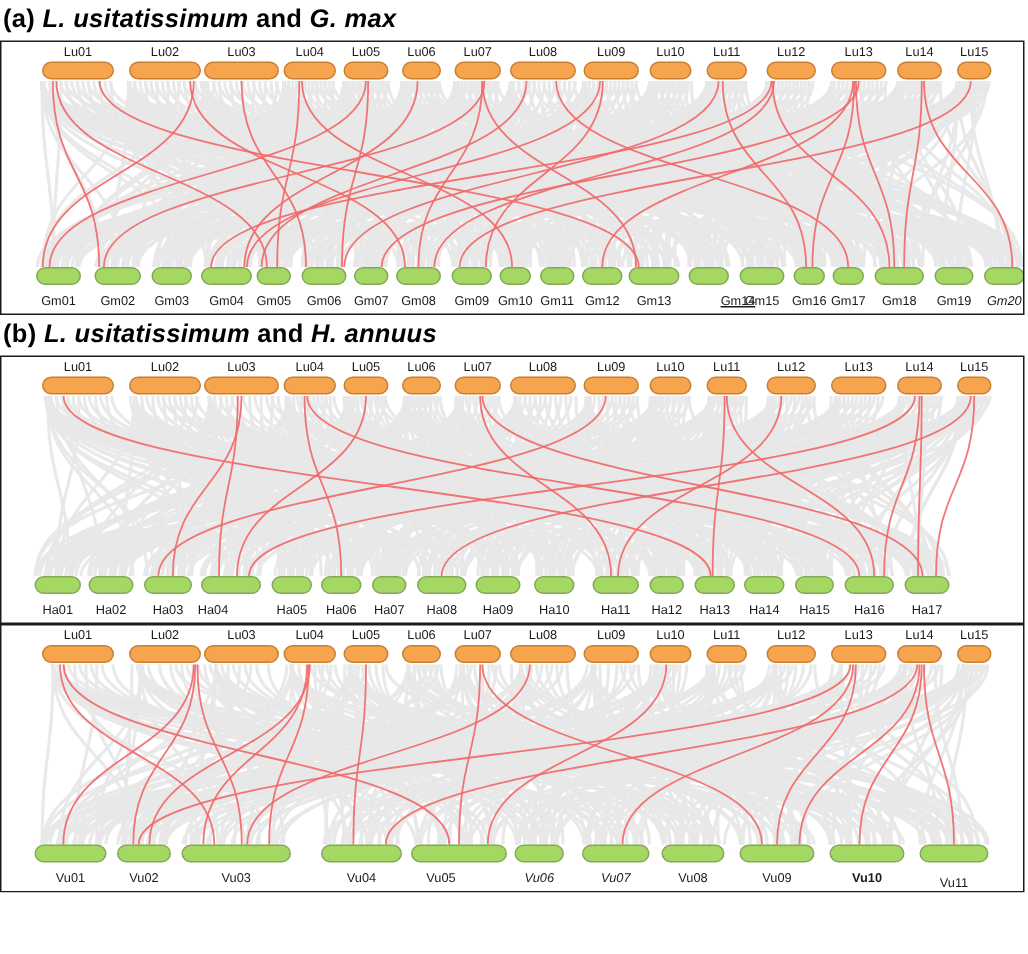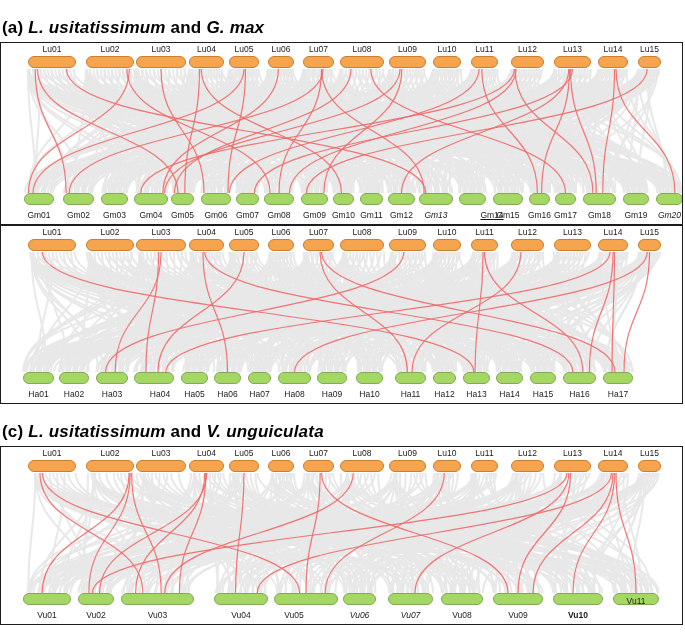--- a/index.html
+++ b/index.html
@@ -1,19 +1,19 @@
 <!DOCTYPE html>
 <html style="--topfill: #f7a44f; --topedge: #c87f2f; --botfill: #a5d763; --botedge: #84a859;"><head>
 <meta charset="utf-8">
 <style>
   html,body { margin:0; padding:0; background:#ffffff; }
   body { width:685px; font-family:"Liberation Sans", sans-serif; }
   .panel-title {
     font-weight:bold; font-size:17px; color:#000;
-    padding:18px 0 4px 2px; letter-spacing:0.2px;
+    padding:3px 0 4px 2px; letter-spacing:0.2px;
   }
   .panel-title .sp { font-style:italic; }
   .panel-box {
     position:relative; border:1.5px solid #1c1c1c; background:#ffffff;
     width:681px; overflow:hidden;
   }
   .panel-box svg { position:absolute; left:0; top:0; }
   .chrom {
     position:absolute; height:12px; border-radius:6px; box-sizing:border-box;
   }
@@ -716,37 +716,43 @@
       <div class="chrom-label" style="left: 278px; top: 167px;">Gm08</div>
       <div class="chrom bot" style="left: 300px; top: 150px; width: 27px;"></div>
       <div class="chrom-label" style="left: 313.5px; top: 167px;">Gm09</div>
       <div class="chrom bot" style="left: 332px; top: 150px; width: 21px;"></div>
       <div class="chrom-label" style="left: 342.5px; top: 167px;">Gm10</div>
       <div class="chrom bot" style="left: 359px; top: 150px; width: 23px;"></div>
       <div class="chrom-label" style="left: 370.5px; top: 167px;">Gm11</div>
       <div class="chrom bot" style="left: 387px; top: 150px; width: 27px;"></div>
       <div class="chrom-label" style="left: 400.5px; top: 167px;">Gm12</div>
       <div class="chrom bot" style="left: 418px; top: 150px; width: 34px;"></div>
-      <div class="chrom-label" style="left: 435px; top: 167px; font-style: italic;">Gm13</div>
+      <div class="chrom-label" style="left: 435px; top: 167px;">Gm13</div>
       <div class="chrom bot" style="left: 458px; top: 150px; width: 27px;"></div>
       <div class="chrom-label" style="left: 491px; top: 167px; text-decoration: underline;">Gm14</div>
       <div class="chrom bot" style="left: 492px; top: 150px; width: 30px;"></div>
       <div class="chrom-label" style="left: 507px; top: 167px;">Gm15</div>
       <div class="chrom bot" style="left: 528px; top: 150px; width: 21px;"></div>
       <div class="chrom-label" style="left: 538.5px; top: 167px;">Gm16</div>
       <div class="chrom bot" style="left: 554px; top: 150px; width: 21px;"></div>
       <div class="chrom-label" style="left: 564.5px; top: 167px;">Gm17</div>
       <div class="chrom bot" style="left: 582px; top: 150px; width: 33px;"></div>
       <div class="chrom-label" style="left: 598.5px; top: 167px;">Gm18</div>
       <div class="chrom bot" style="left: 622px; top: 150px; width: 26px;"></div>
       <div class="chrom-label" style="left: 635px; top: 167px;">Gm19</div>
       <div class="chrom bot" style="left: 655px; top: 150px; width: 27px;"></div>
       <div class="chrom-label" style="left: 668.5px; top: 167px; font-style: italic;">Gm20</div>
     </div>
 
+  <div class="panel-title">
+    <span>(b)</span>
+    <span class="sp">L. usitatissimum</span>
+    <span>and</span>
+    <span class="sp">H. annuus</span>
+  </div>
   <div class="panel-box" id="panel-b" style="height: 177px;">
       <svg width="681" height="177">
         <path d="M30.7,26C30.7,86.0 45.3,86.0 45.3,146" fill="none" stroke="#e8e8e8" stroke-width="2.1" opacity="0.95"></path>
         <path d="M51.7,26C51.7,86.0 36.6,86.0 36.6,146" fill="none" stroke="#e8e8e8" stroke-width="2.1" opacity="0.95"></path>
         <path d="M30.7,26C30.7,86.0 87.6,86.0 87.6,146" fill="none" stroke="#e8e8e8" stroke-width="2.1" opacity="0.95"></path>
         <path d="M44.3,26C44.3,86.0 66.0,86.0 66.0,146" fill="none" stroke="#e8e8e8" stroke-width="2.1" opacity="0.95"></path>
         <path d="M30.7,26C30.7,86.0 102.1,86.0 102.1,146" fill="none" stroke="#e8e8e8" stroke-width="2.1" opacity="0.95"></path>
         <path d="M36.9,26C36.9,86.0 97.1,86.0 97.1,146" fill="none" stroke="#e8e8e8" stroke-width="2.1" opacity="0.95"></path>
         <path d="M30.7,26C30.7,86.0 151.3,86.0 151.3,146" fill="none" stroke="#e8e8e8" stroke-width="2.1" opacity="0.95"></path>
         <path d="M29.4,26C29.4,86.0 167.5,86.0 167.5,146" fill="none" stroke="#e8e8e8" stroke-width="2.1" opacity="0.95"></path>
@@ -1300,21 +1306,21 @@
       <div class="chrom-label" style="left: 612px; top: 1px;">Lu14</div>
       <div class="chrom top" style="left: 637px; top: 13px; width: 23px;"></div>
       <div class="chrom-label" style="left: 648.5px; top: 1px;">Lu15</div>
       <div class="chrom bot" style="left: 22px; top: 146px; width: 31px;"></div>
       <div class="chrom-label" style="left: 37.5px; top: 163px;">Ha01</div>
       <div class="chrom bot" style="left: 58px; top: 146px; width: 30px;"></div>
       <div class="chrom-label" style="left: 73px; top: 163px;">Ha02</div>
       <div class="chrom bot" style="left: 95px; top: 146px; width: 32px;"></div>
       <div class="chrom-label" style="left: 111px; top: 163px;">Ha03</div>
       <div class="chrom bot" style="left: 133px; top: 146px; width: 40px;"></div>
-      <div class="chrom-label" style="left: 159px; top: 163px;">Ha04</div>
+      <div class="chrom-label" style="left: 141px; top: 163px;">Ha04</div>
       <div class="chrom bot" style="left: 180px; top: 146px; width: 27px;"></div>
       <div class="chrom-label" style="left: 193.5px; top: 163px;">Ha05</div>
       <div class="chrom bot" style="left: 213px; top: 146px; width: 27px;"></div>
       <div class="chrom-label" style="left: 226.5px; top: 163px;">Ha06</div>
       <div class="chrom bot" style="left: 247px; top: 146px; width: 23px;"></div>
       <div class="chrom-label" style="left: 258.5px; top: 163px;">Ha07</div>
       <div class="chrom bot" style="left: 277px; top: 146px; width: 33px;"></div>
       <div class="chrom-label" style="left: 293.5px; top: 163px;">Ha08</div>
       <div class="chrom bot" style="left: 316px; top: 146px; width: 30px;"></div>
       <div class="chrom-label" style="left: 331px; top: 163px;">Ha09</div>
@@ -1329,26 +1335,20 @@
       <div class="chrom bot" style="left: 495px; top: 146px; width: 27px;"></div>
       <div class="chrom-label" style="left: 508.5px; top: 163px;">Ha14</div>
       <div class="chrom bot" style="left: 529px; top: 146px; width: 26px;"></div>
       <div class="chrom-label" style="left: 542px; top: 163px;">Ha15</div>
       <div class="chrom bot" style="left: 562px; top: 146px; width: 33px;"></div>
       <div class="chrom-label" style="left: 578.5px; top: 163px;">Ha16</div>
       <div class="chrom bot" style="left: 602px; top: 146px; width: 30px;"></div>
       <div class="chrom-label" style="left: 617px; top: 163px;">Ha17</div>
     </div>
 
-  <div class="panel-title">
-    <span>(c)</span>
-    <span class="sp">L. usitatissimum</span>
-    <span>and</span>
-    <span class="sp">V. unguiculata</span>
-  </div>
   <div class="panel-box" id="panel-c" style="height: 177px;">
       <svg width="681" height="177">
         <path d="M34.4,26C34.4,86.0 27.1,86.0 27.1,146" fill="none" stroke="#e8e8e8" stroke-width="2.1" opacity="0.95"></path>
         <path d="M63.6,26C63.6,86.0 49.2,86.0 49.2,146" fill="none" stroke="#e8e8e8" stroke-width="2.1" opacity="0.95"></path>
         <path d="M34.4,26C34.4,86.0 89.3,86.0 89.3,146" fill="none" stroke="#e8e8e8" stroke-width="2.1" opacity="0.95"></path>
         <path d="M56.2,26C56.2,86.0 90.1,86.0 90.1,146" fill="none" stroke="#e8e8e8" stroke-width="2.1" opacity="0.95"></path>
         <path d="M34.5,26C34.5,86.0 162.2,86.0 162.2,146" fill="none" stroke="#e8e8e8" stroke-width="2.1" opacity="0.95"></path>
         <path d="M48.8,26C48.8,86.0 131.7,86.0 131.7,146" fill="none" stroke="#e8e8e8" stroke-width="2.1" opacity="0.95"></path>
         <path d="M34.5,26C34.5,86.0 257.0,86.0 257.0,146" fill="none" stroke="#e8e8e8" stroke-width="2.1" opacity="0.95"></path>
         <path d="M41.4,26C41.4,86.0 264.7,86.0 264.7,146" fill="none" stroke="#e8e8e8" stroke-width="2.1" opacity="0.95"></path>
@@ -1739,16 +1739,16 @@
       <div class="chrom-label" style="left: 358.5px; top: 163px; font-style: italic;">Vu06</div>
       <div class="chrom bot" style="left: 387px; top: 146px; width: 45px;"></div>
       <div class="chrom-label" style="left: 409.5px; top: 163px; font-style: italic;">Vu07</div>
       <div class="chrom bot" style="left: 440px; top: 146px; width: 42px;"></div>
       <div class="chrom-label" style="left: 461px; top: 163px;">Vu08</div>
       <div class="chrom bot" style="left: 492px; top: 146px; width: 50px;"></div>
       <div class="chrom-label" style="left: 517px; top: 163px;">Vu09</div>
       <div class="chrom bot" style="left: 552px; top: 146px; width: 50px;"></div>
       <div class="chrom-label" style="left: 577px; top: 163px; font-weight: bold;">Vu10</div>
       <div class="chrom bot" style="left: 612px; top: 146px; width: 46px;"></div>
-      <div class="chrom-label" style="left: 635px; top: 149px;">Vu11</div>
+      <div class="chrom-label" style="left: 635px; top: 166px;">Vu11</div>
     </div>
 
 </div>
 
 </body></html>

